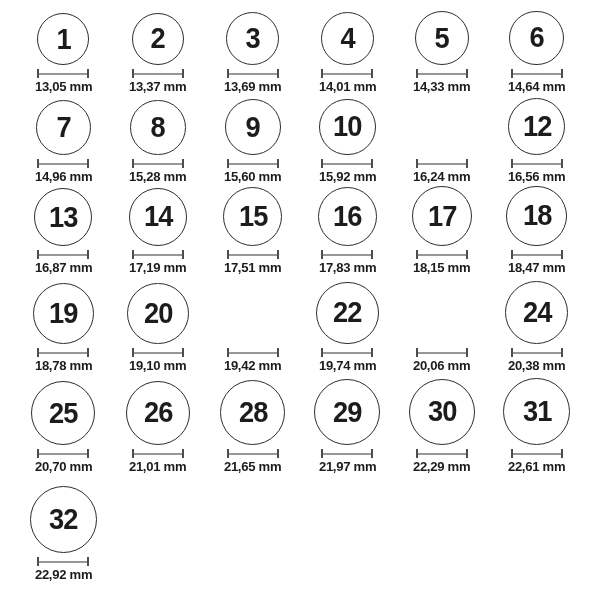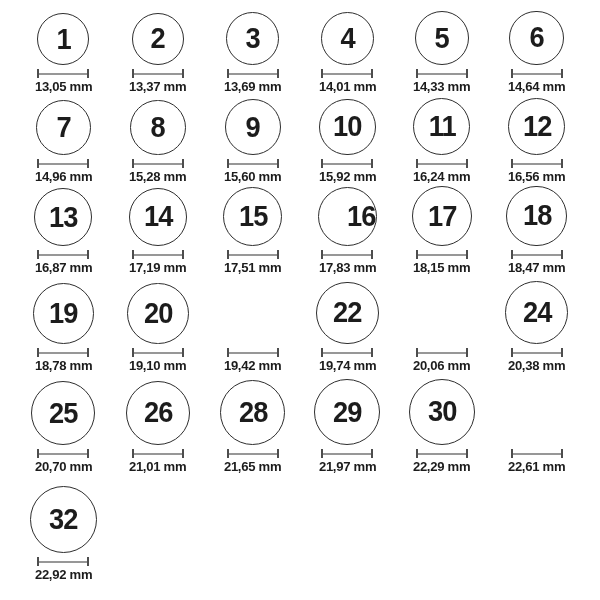--- a/index.html
+++ b/index.html
@@ -194,23 +194,20 @@
     </div>
     <div class="ruler">
       <span class="tick"></span>
       <span class="bar"></span>
       <span class="tick"></span>
     </div>
     <div class="dlabel">15,92 mm</div>
   </div>
 
   <div class="cell">
-    <div class="circle" style="width: 57px; height: 57px;">
-      <span class="num">11</span>
-    </div>
     <div class="ruler">
       <span class="tick"></span>
       <span class="bar"></span>
       <span class="tick"></span>
     </div>
     <div class="dlabel">16,24 mm</div>
   </div>
 
   <div class="cell">
     <div class="circle" style="width: 57.5px; height: 57.5px;">
@@ -254,21 +251,21 @@
     </div>
     <div class="ruler">
       <span class="tick"></span>
       <span class="bar"></span>
       <span class="tick"></span>
     </div>
     <div class="dlabel">17,51 mm</div>
   </div>
 
   <div class="cell">
-    <div class="circle" style="width: 59.5px; height: 59.5px; justify-content: flex-end;">
+    <div class="circle" style="width: 59.5px; height: 59.5px;">
       <span class="num">16</span>
     </div>
     <div class="ruler">
       <span class="tick"></span>
       <span class="bar"></span>
       <span class="tick"></span>
     </div>
     <div class="dlabel">17,83 mm</div>
   </div>
 
@@ -417,20 +414,23 @@
     </div>
     <div class="ruler">
       <span class="tick"></span>
       <span class="bar"></span>
       <span class="tick"></span>
     </div>
     <div class="dlabel">22,29 mm</div>
   </div>
 
   <div class="cell">
+    <div class="circle" style="width: 67px; height: 67px;">
+      <span class="num">31</span>
+    </div>
     <div class="ruler">
       <span class="tick"></span>
       <span class="bar"></span>
       <span class="tick"></span>
     </div>
     <div class="dlabel">22,61 mm</div>
   </div>
 
   <div class="cell">
     <div class="circle" style="width: 67.5px; height: 67.5px;">

